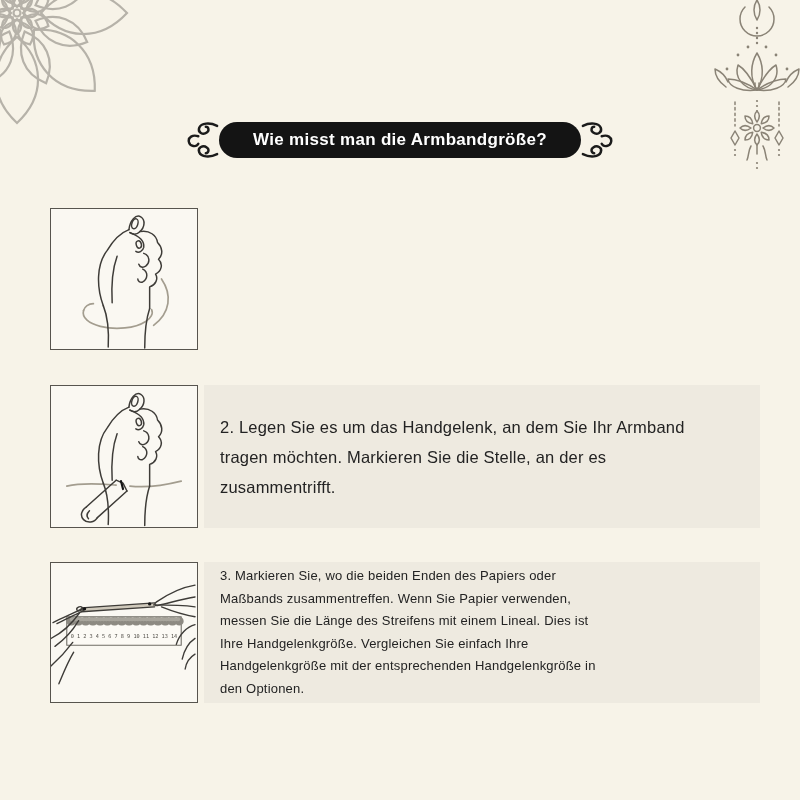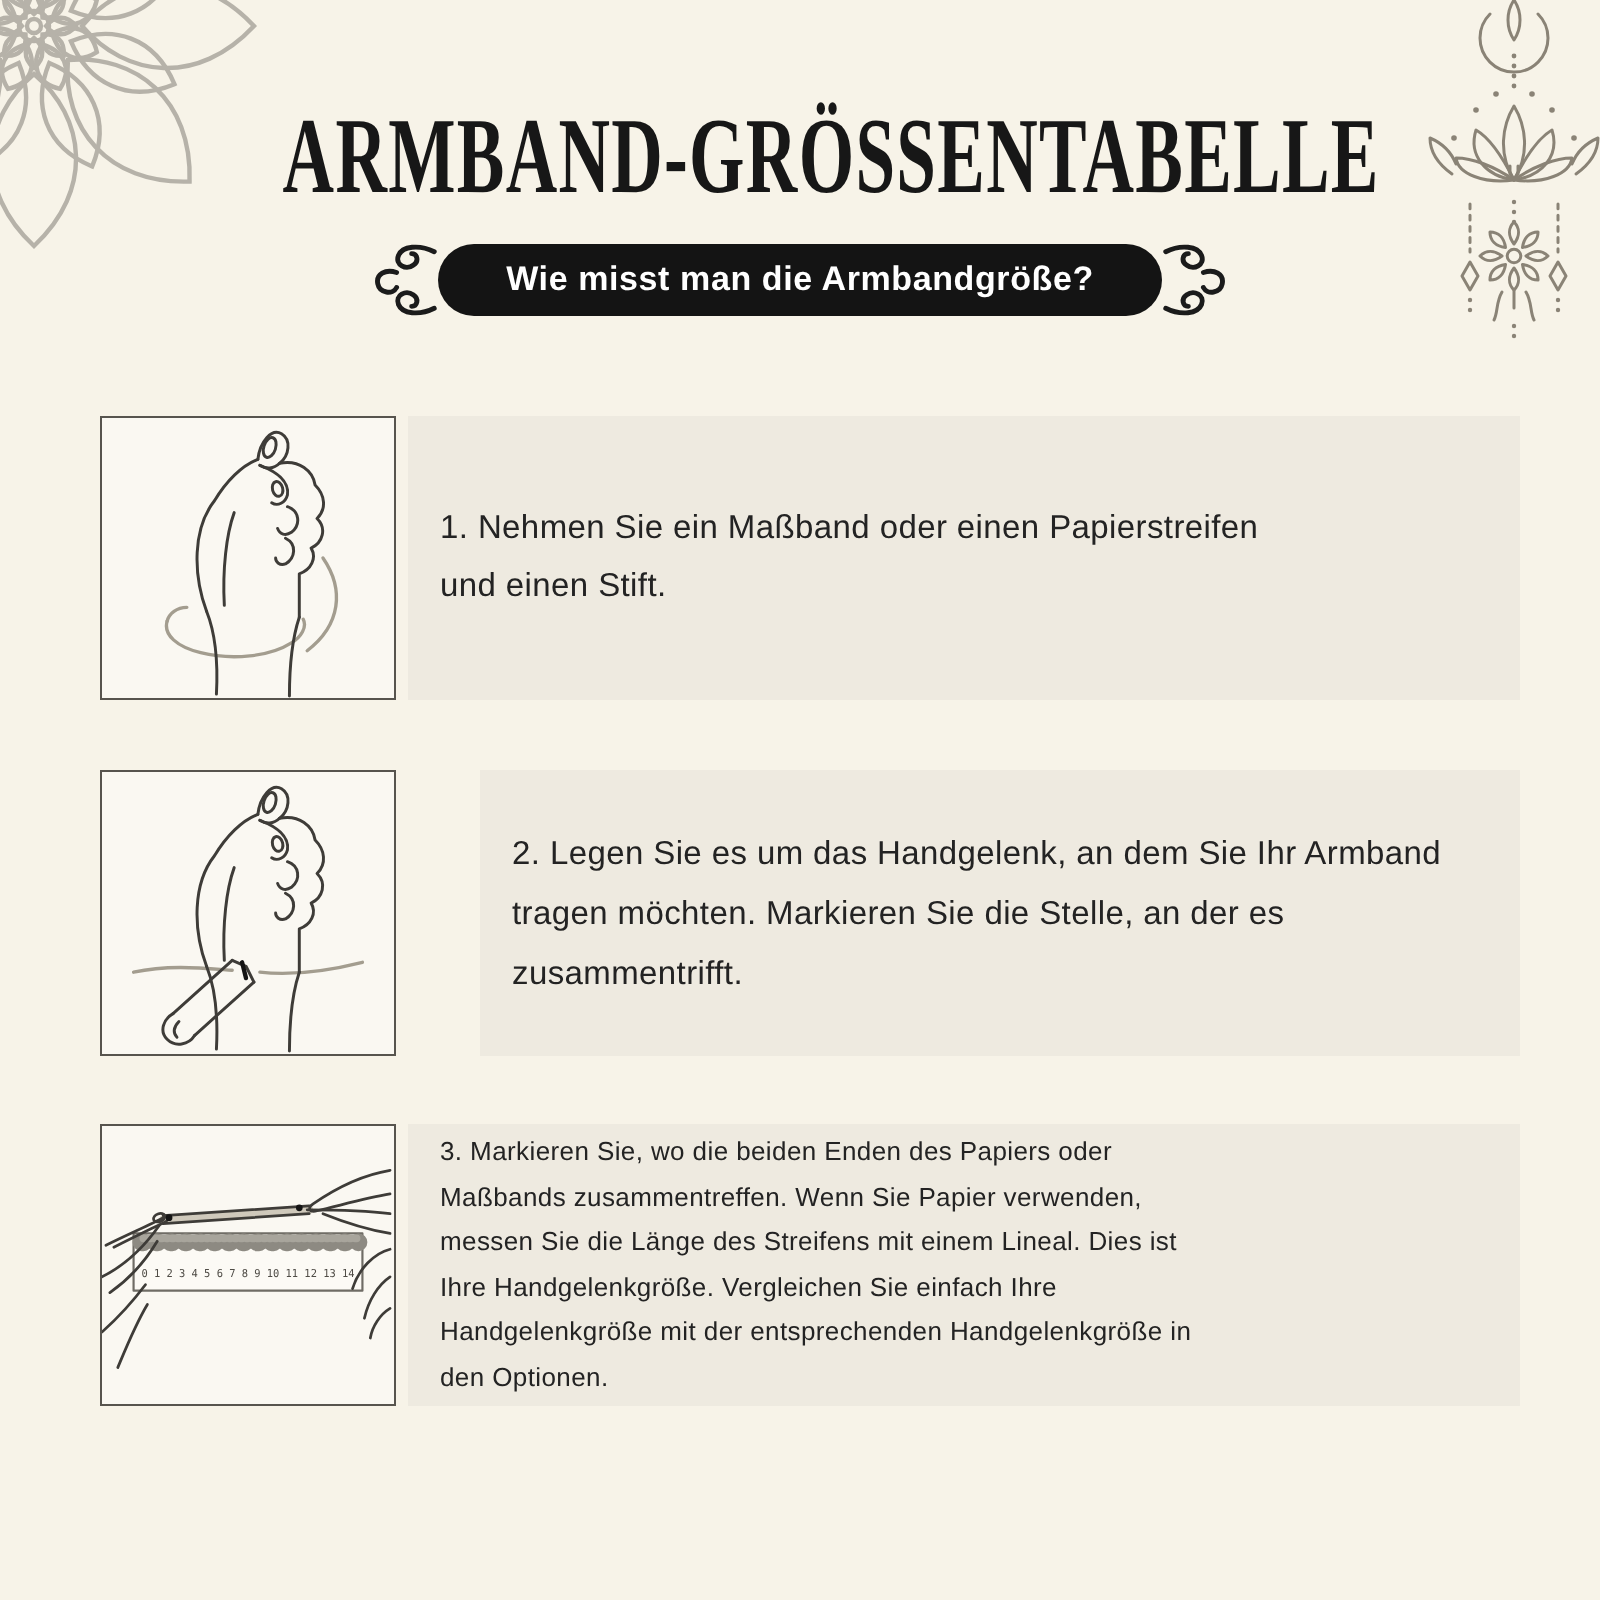--- a/index.html
+++ b/index.html
@@ -24,21 +24,21 @@
   .badge{
     background:#141414;color:#ffffff;height:36px;line-height:36px;
     padding:0 34px;border-radius:19px;font-size:17px;font-weight:700;
     letter-spacing:.3px;white-space:nowrap;
   }
   .flourish{width:32px;height:38px;flex:0 0 auto;}
   .flourish.right{transform:scaleX(-1);}
   
   .step{position:absolute;left:50px;width:710px;display:flex;}
   .step1{top:208px;height:142px;}
-  .step2{top:385px;height:143px;gap:36px;}
+  .step2{top:385px;height:143px;}
   .step3{top:562px;height:141px;}
   .imgbox{
     flex:0 0 148px;height:100%;background:#faf8f2;border:1px solid #57544e;
     box-sizing:border-box;overflow:hidden;
   }
   .imgbox svg{width:100%;height:100%;display:block;}
   .panel{
     flex:1;margin-left:6px;background:#eeeae0;
     display:flex;align-items:center;box-sizing:border-box;
     padding:0 18px 0 16px;
@@ -155,21 +155,20 @@
       <path d="M46,148 C43,153 44,158 42,162"></path>
       <path d="M52,147 L52,156"></path>
       <path d="M58,148 C61,153 60,158 62,162"></path>
       <g fill="#8a8376" stroke="none">
           <circle cx="52" cy="165" r="1.1"></circle>
           <circle cx="52" cy="170" r="1.1"></circle>
         </g>
     </g>
   </svg>
 
-  <h1 class="title"><span>ARMBAND-GRÖSSENTABELLE</span></h1>
 
   <div class="badge-row">
     <svg class="flourish left" viewBox="0 0 34 40" aria-hidden="true">
       <g stroke="#1b1b1b" stroke-width="2.6" fill="none" stroke-linecap="round">
         <path d="M32,5 C24,1 15,2 13,7 C11,12 17,15 21,12 C24,10 23,6 20,6"></path>
         <path d="M12,16 C6,14 1,17 2,22 C3,27 10,28 12,24"></path>
         <path d="M32,35 C24,39 15,38 13,33 C11,28 17,25 21,28 C24,30 23,34 20,34"></path>
       </g>
     </svg>
     <div class="badge">Wie misst man die Armbandgröße?</div>
@@ -197,24 +196,20 @@
           <path d="M79,20 C80,11 86,4 91,7 C96,10 95,18 90,22 C87,25 83,25 80,23"></path>
           <ellipse cx="85" cy="14" rx="3" ry="5.2" transform="rotate(18 85 14)"></ellipse>
           <path d="M90,22 C100,20 107,26 108,33 C113,38 114,45 109,50 C114,55 112,62 106,65 C109,70 106,76 100,78 C100,87 100,94 100,100"></path>
           <path d="M80,23 C88,26 95,31 94,38 C93,42 89,44 86,42"></path>
           <ellipse cx="89" cy="35" rx="2.6" ry="3.8" transform="rotate(-15 89 35)"></ellipse>
           <path d="M94,44 C100,46 101,53 96,57 C93,59 90,58 89,55"></path>
           <path d="M93,60 C99,63 98,70 93,73 C90,74 88,72 88,70"></path>
           <path d="M62,94 C61,76 63,58 67,47"></path>
         </g>
       </svg>
-    </div>
-    <div class="panel lh-lg">
-      <p>1. Nehmen Sie ein Maßband oder einen Papierstreifen
-und einen Stift.</p>
     </div>
   </section>
 
   <section class="step step2">
     <div class="imgbox">
       <svg viewBox="0 0 148 140" aria-hidden="true">
         <g stroke="#a39d8f" stroke-width="1.7" fill="none" stroke-linecap="round">
           <path d="M16,100 C34,96 52,98 66,99"></path>
           <path d="M80,100 C98,102 116,99 132,95"></path>
         </g>

